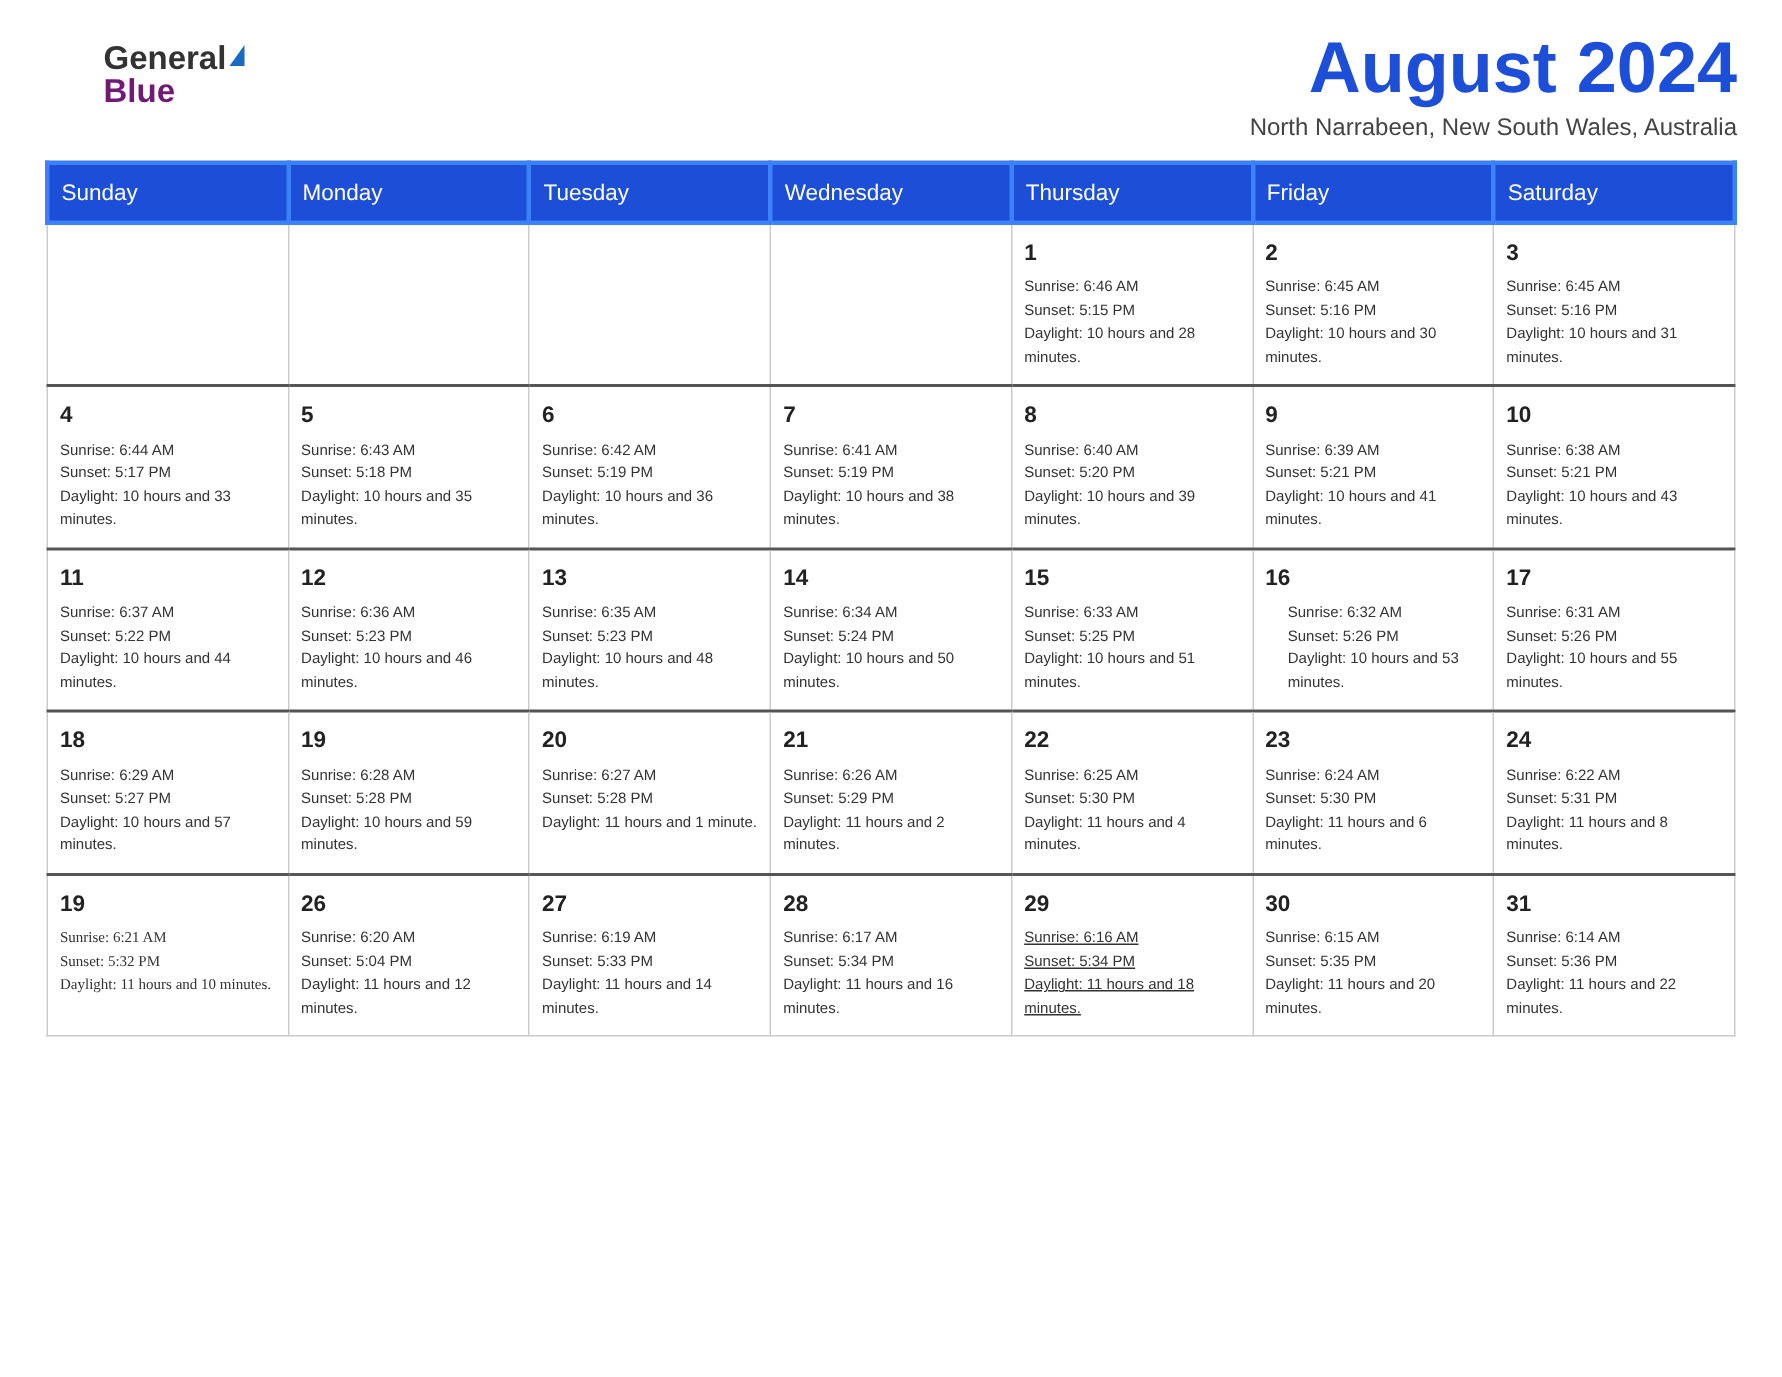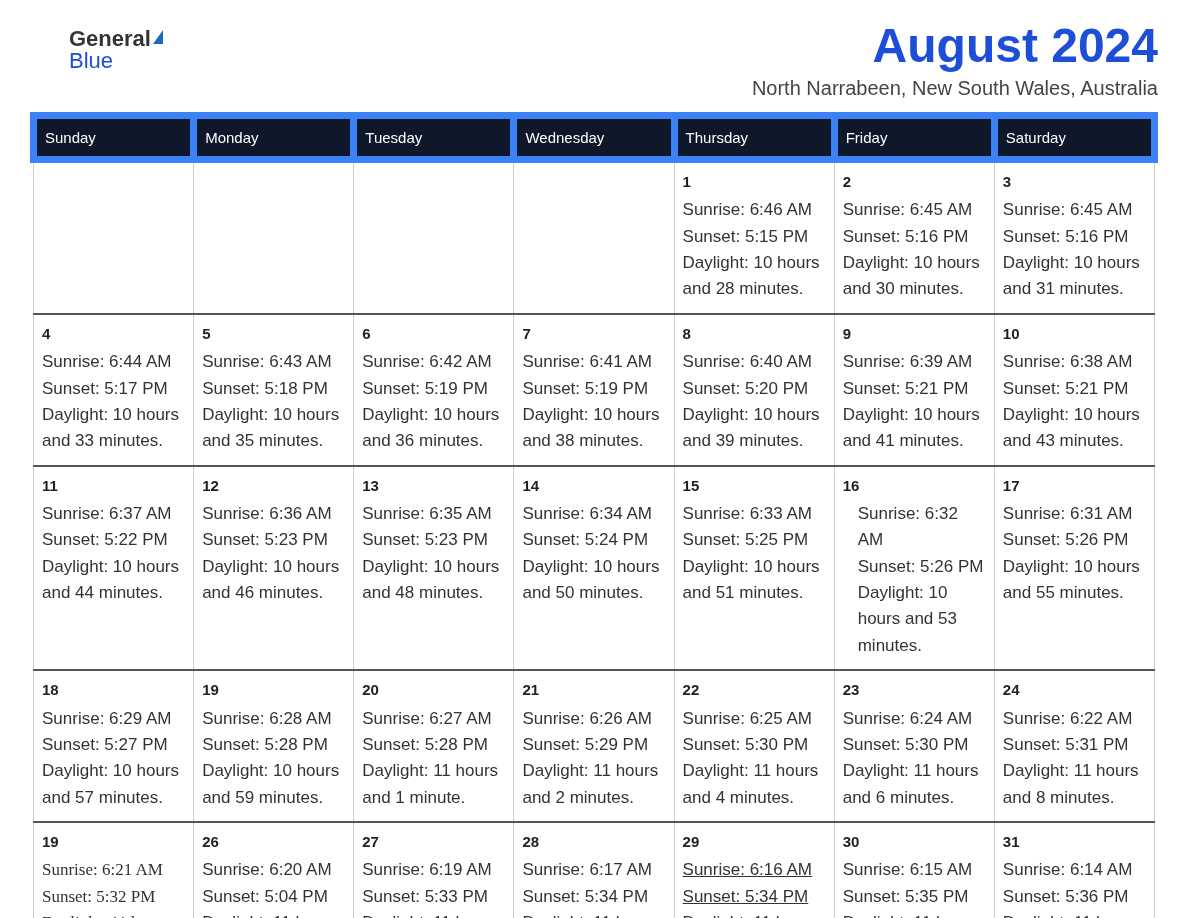--- a/index.html
+++ b/index.html
@@ -24,22 +24,22 @@
       padding-top: 8px;
     }
     .logo-general {
       font-size: 22px;
       font-weight: bold;
       color: #333;
       line-height: 1;
     }
     .logo-blue {
       font-size: 22px;
-      font-weight: normal;
-      color: #1d4ed8;
+      font-weight: bold;
+      color: #701a75;
       line-height: 1;
     }
     .logo-triangle {
       display: inline-block;
       width: 0;
       height: 0;
       border-left: 10px solid transparent;
       border-right: 0px solid transparent;
       border-bottom: 14px solid #1a6bbf;
       margin-left: 2px;
@@ -50,37 +50,37 @@
     .title-section {
       text-align: right;
     }
     .month-title {
       font-size: 48px;
       font-weight: bold;
       color: #1d4ed8;
       line-height: 1.1;
     }
     .location-title {
-      font-size: 20px;
+      font-size: 16px;
       color: #444;
       margin-top: 4px;
     }
     .calendar {
       width: 100%;
       border-collapse: collapse;
       margin-top: 12px;
     }
     .calendar th {
-      background-color: #0f172a;
+      background-color: #1d4ed8;
       color: #fff;
       padding: 10px 8px;
       text-align: left;
       font-size: 15px;
       font-weight: normal;
-      border: 7px solid #3b82f6;
+      border: 3px solid #3b82f6;
     }
     .calendar td {
       vertical-align: top;
       padding: 8px 8px 10px 8px;
       border: 1px solid #ccc;
       width: 14.28%;
       min-height: 90px;
       font-size: 13px;
       color: #333;
       line-height: 1.5;
@@ -89,21 +89,21 @@
       background: #fff;
     }
     .day-number {
       font-size: 15px;
       font-weight: bold;
       color: #222;
       display: block;
       margin-bottom: 4px;
     }
     .day-info {
-      font-size: 17px;
+      font-size: 10px;
       color: #333;
       line-height: 1.55;
     }
     .row-separator td {
       border-top: 2px solid #555;
     }
   </style>
 </head>
 <body>
 

